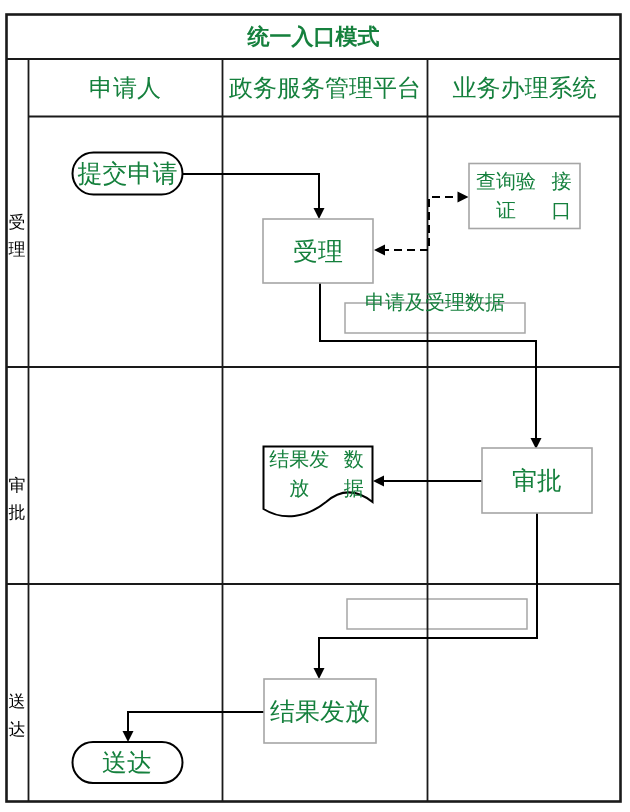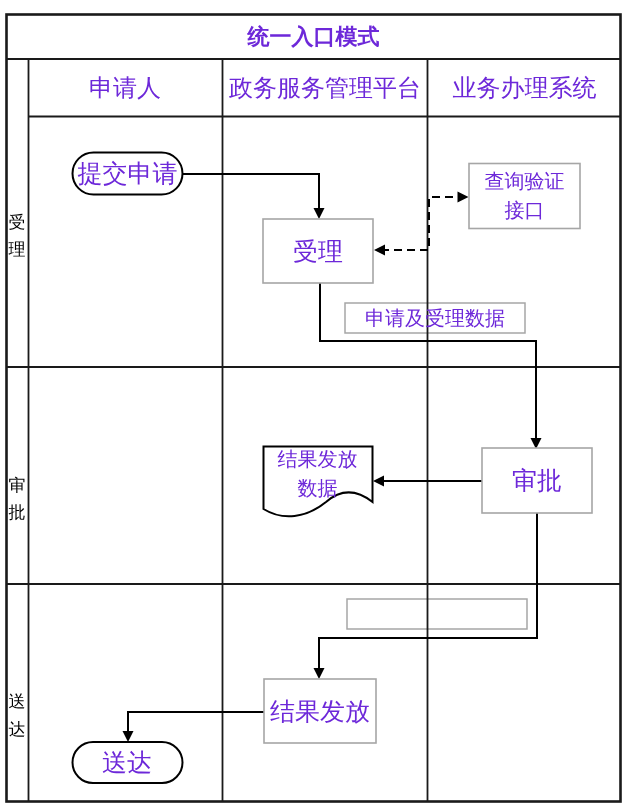--- a/index.html
+++ b/index.html
@@ -11,27 +11,27 @@
     color:#000000;
     overflow:hidden;
   }
   .stage svg{position:absolute;left:0;top:0;}
   .txt{
     position:absolute;
     display:flex;
     align-items:center;
     justify-content:center;
     text-align:center;
-    color:#6d28d9;
+    color:#15803d;
     white-space:nowrap;
   }
   .title{font-size:22px;font-weight:bold;}
   .colhead{font-size:24px;}
   .node-text{font-size:25px;}
-  .node-text-2l{font-size:20px;line-height:29px;white-space:pre-line;flex-direction:column;}
+  .node-text-2l{font-size:20px;line-height:29px;white-space:pre-line;flex-direction:row;}
   .edge-label{font-size:20px;}
   .lane-cell{
     position:absolute;
     display:flex;align-items:center;justify-content:center;
   }
   .lane-vert{
     writing-mode:vertical-rl;
     text-orientation:upright;
     font-size:17px;
     letter-spacing:28px;
@@ -107,21 +107,21 @@
 
   <div class="txt node-text" style="left:72px;top:152px;width:111px;height:43px;">提交申请</div>
 
   <div class="txt node-text" style="left:263px;top:219px;width:110px;height:64px;">受理</div>
 
   <div class="txt node-text-2l" style="left:469px;top:163px;width:111px;height:66px;">
     <span>查询验证</span>
     <span>接口</span>
   </div>
 
-  <div class="txt edge-label" style="left:345px;top:303px;width:180px;height:30px;">申请及受理数据</div>
+  <div class="txt edge-label" style="left:345px;top:287px;width:180px;height:30px;">申请及受理数据</div>
 
   <div class="txt node-text" style="left:482px;top:448px;width:110px;height:65px;">审批</div>
 
   <div class="txt node-text-2l" style="left:263px;top:444px;width:109px;height:60px;">
     <span>结果发放</span>
     <span>数据</span>
   </div>
 
 
   <div class="txt node-text" style="left:264px;top:679px;width:112px;height:64px;border-radius:31px;">结果发放</div>

